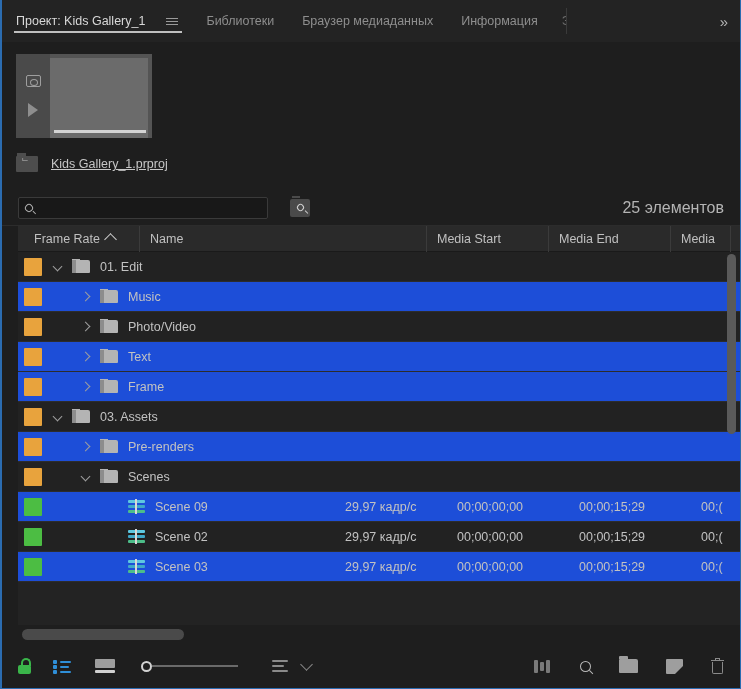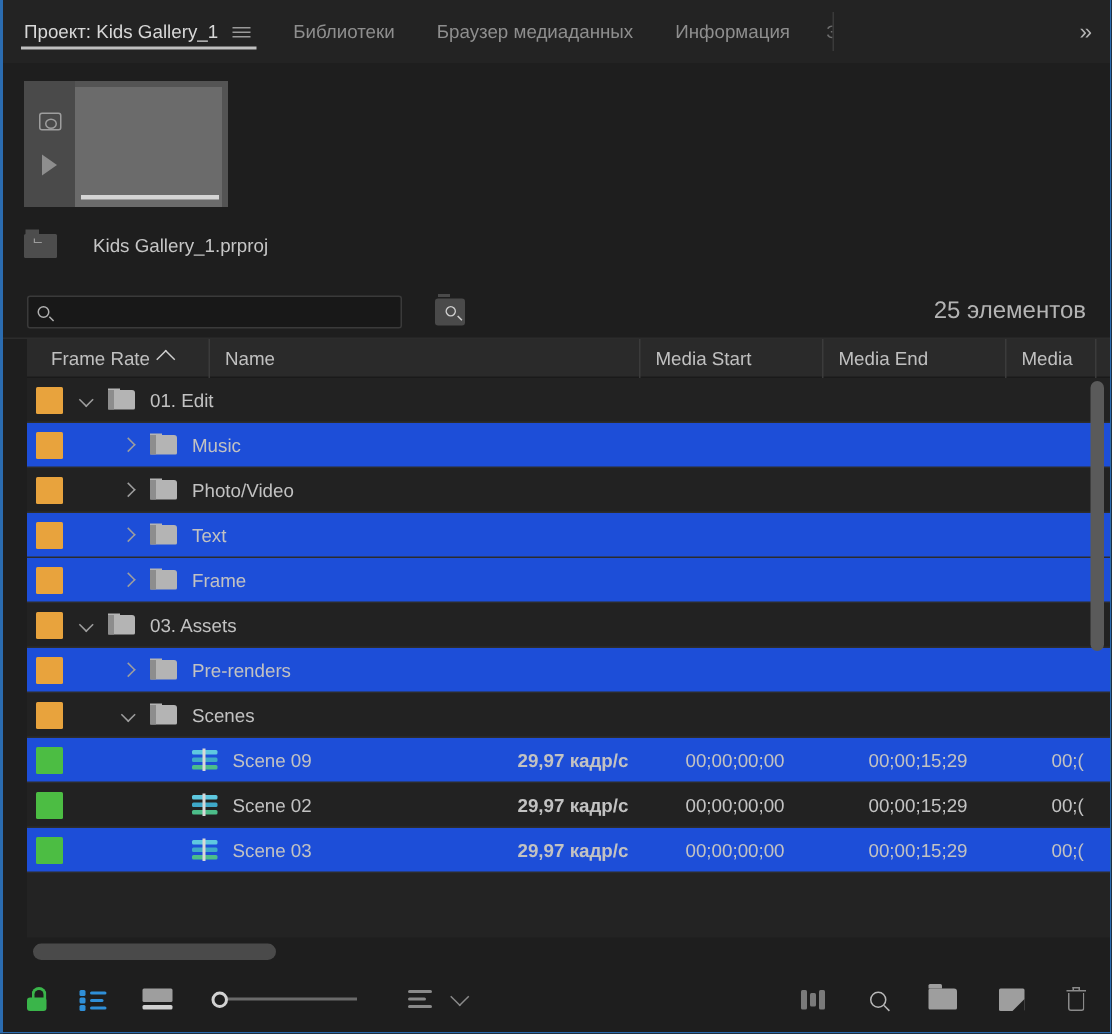--- a/index.html
+++ b/index.html
@@ -32,21 +32,21 @@
     background: #232323;
     display: flex;
     align-items: center;
     position: relative;
     flex: 0 0 auto;
     overflow: hidden;
   }
   .tab {
     display: flex;
     align-items: center;
-    gap: 10px;
+    gap: 21px;
     padding: 0 14px;
     height: 42px;
     font-size: 12.5px;
     color: #8e8e8e;
     white-space: nowrap;
     position: relative;
   }
   .tab.active { color: #d8d8d8; }
   .tab.active::after {
     content: "";
@@ -130,22 +130,23 @@
   }
   .scrubber {
     position: absolute;
     left: 38px; right: 6px; bottom: 5px;
     height: 3px;
     background: #d4d4d4;
   }
   .project-file {
     display: flex;
     align-items: center;
-    gap: 24px;
+    gap: 13px;
     margin-top: 18px;
+    text-decoration: underline;
   }
   .prproj-icon {
     width: 22px; height: 16px;
     background: #4d4d4d;
     border-radius: 1px;
     position: relative;
   }
   .prproj-icon::before {
     content:""; position:absolute; top:-3px; left:1px; width:9px; height:3px;
     background:#4d4d4d;
@@ -324,21 +325,21 @@
     background: #d8d8d8;
   }
 
   .row-label { margin-left: 10px; white-space: nowrap; }
   .cell-val {
     flex: 0 0 auto;
     white-space: nowrap;
     overflow: hidden;
     text-align: left;
   }
-  .c-fr    { width: 122px; padding-left: 16px; font-weight: bold; }
+  .c-fr    { width: 122px; padding-left: 16px; }
   .c-ms    { width: 122px; padding-left: 6px; }
   .c-me    { width: 122px; padding-left: 6px; }
   .c-md    { width: 60px;  padding-left: 6px; }
 
   
   .vscroll {
     position: absolute;
     top: 28px; right: 4px;
     width: 9px; height: 180px;
     background: #5a5a5a;

